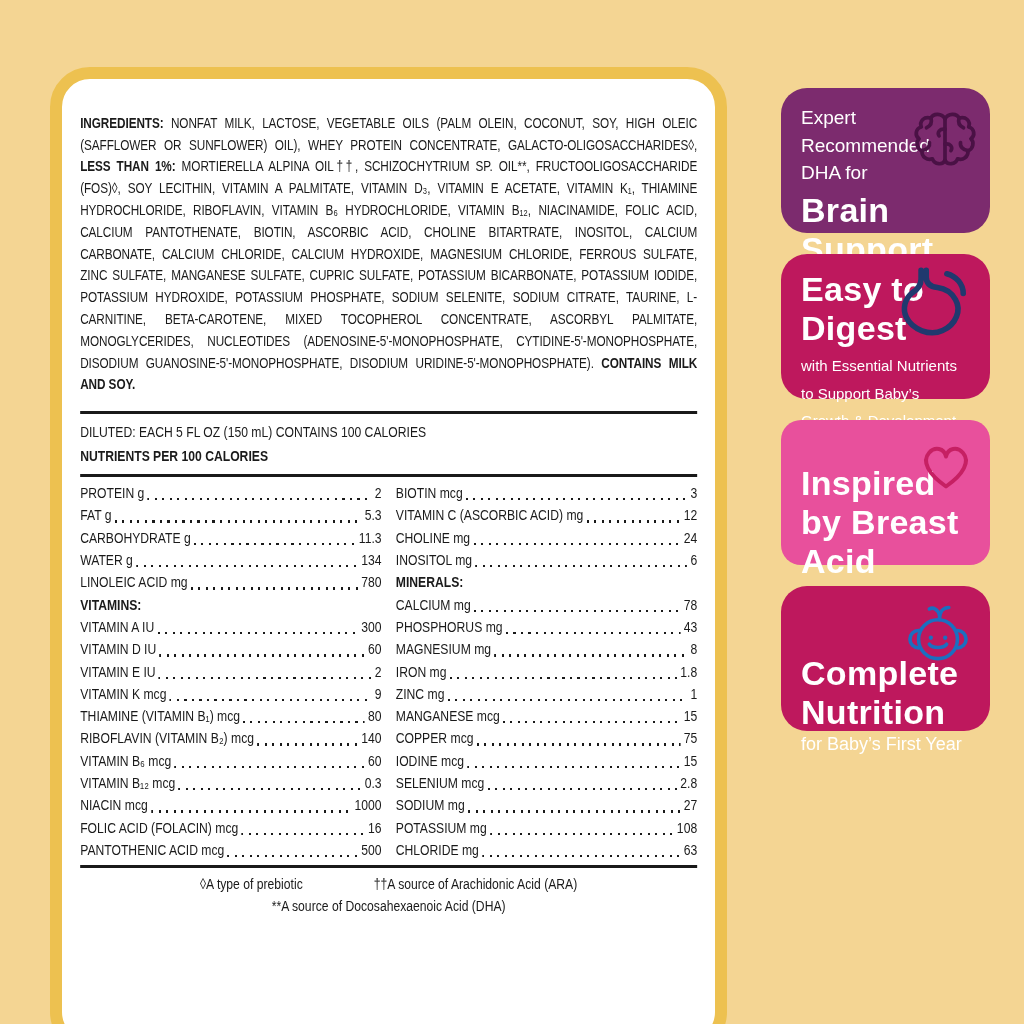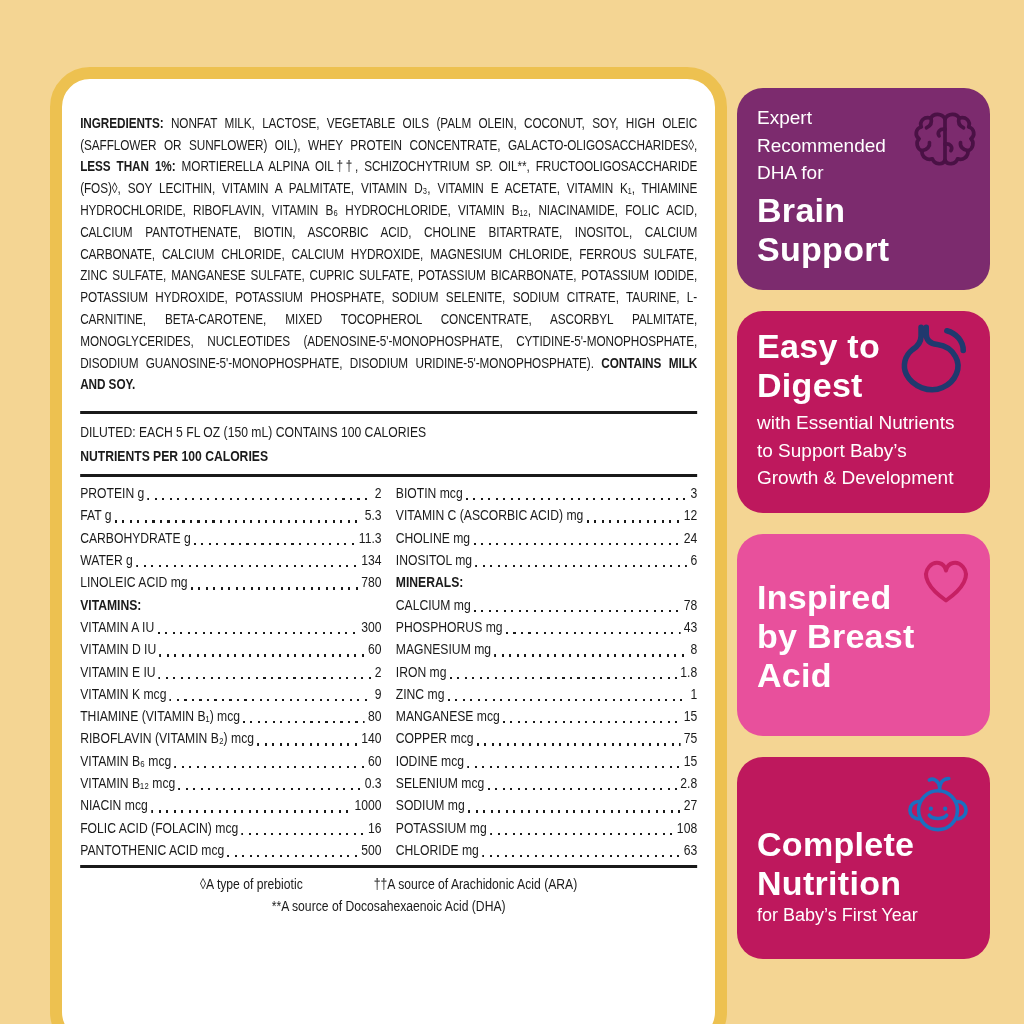--- a/index.html
+++ b/index.html
@@ -42,30 +42,30 @@
   .nsection{font-size:15.4px;font-weight:700;line-height:22.3px;}
   .footnotes{margin-top:5px;font-size:15.4px;line-height:22px;}
   .fnrow{display:flex;justify-content:center;gap:90px;}
   .fnrow2{display:flex;justify-content:center;}
   
   .cards{
     position:absolute;left:737px;top:88px;width:253px;
     display:flex;flex-direction:column;gap:21px;
   }
   .card{
-    position:relative;height:202px;box-sizing:border-box;
-    border-radius:26px;color:#ffffff;padding:16px 16px 0 20px;
+    position:relative;height:145px;box-sizing:border-box;
+    border-radius:26px;color:#ffffff;padding:16px 16px 0 20px;margin-left:44px;
   }
   .card-brain{background:#7C2B6E;}
   .card-digest{background:#50689D;}
-  .card-milk{background:#E8509C;}
+  .card-milk{background:#E8509C;border-radius:20px;}
   .card-nutrition{background:#29A3DC;}
   .eyebrow{font-size:19px;line-height:27.5px;font-weight:400;}
   .title{font-size:34px;line-height:39px;font-weight:700;letter-spacing:0.3px;}
-  .subtext{font-size:19px;line-height:27.5px;font-weight:400;}
+  .subtext{font-size:15px;line-height:27.5px;font-weight:400;}
   .t-gap{margin-top:4px;}
   .milk-title{margin-top:28px;}
   .nutr-title{margin-top:52px;}
   .nutr-sub{font-size:18px;line-height:25px;}
   .card svg{position:absolute;}
   .brain-svg{top:14px;right:8px;width:74px;height:84px;}
   .stomach-svg{top:12px;right:6px;width:88px;height:86px;}
   .heart-svg{top:10px;right:14px;width:60px;height:68px;}
   .baby-svg{top:12px;right:16px;width:72px;height:68px;}
 </style>

